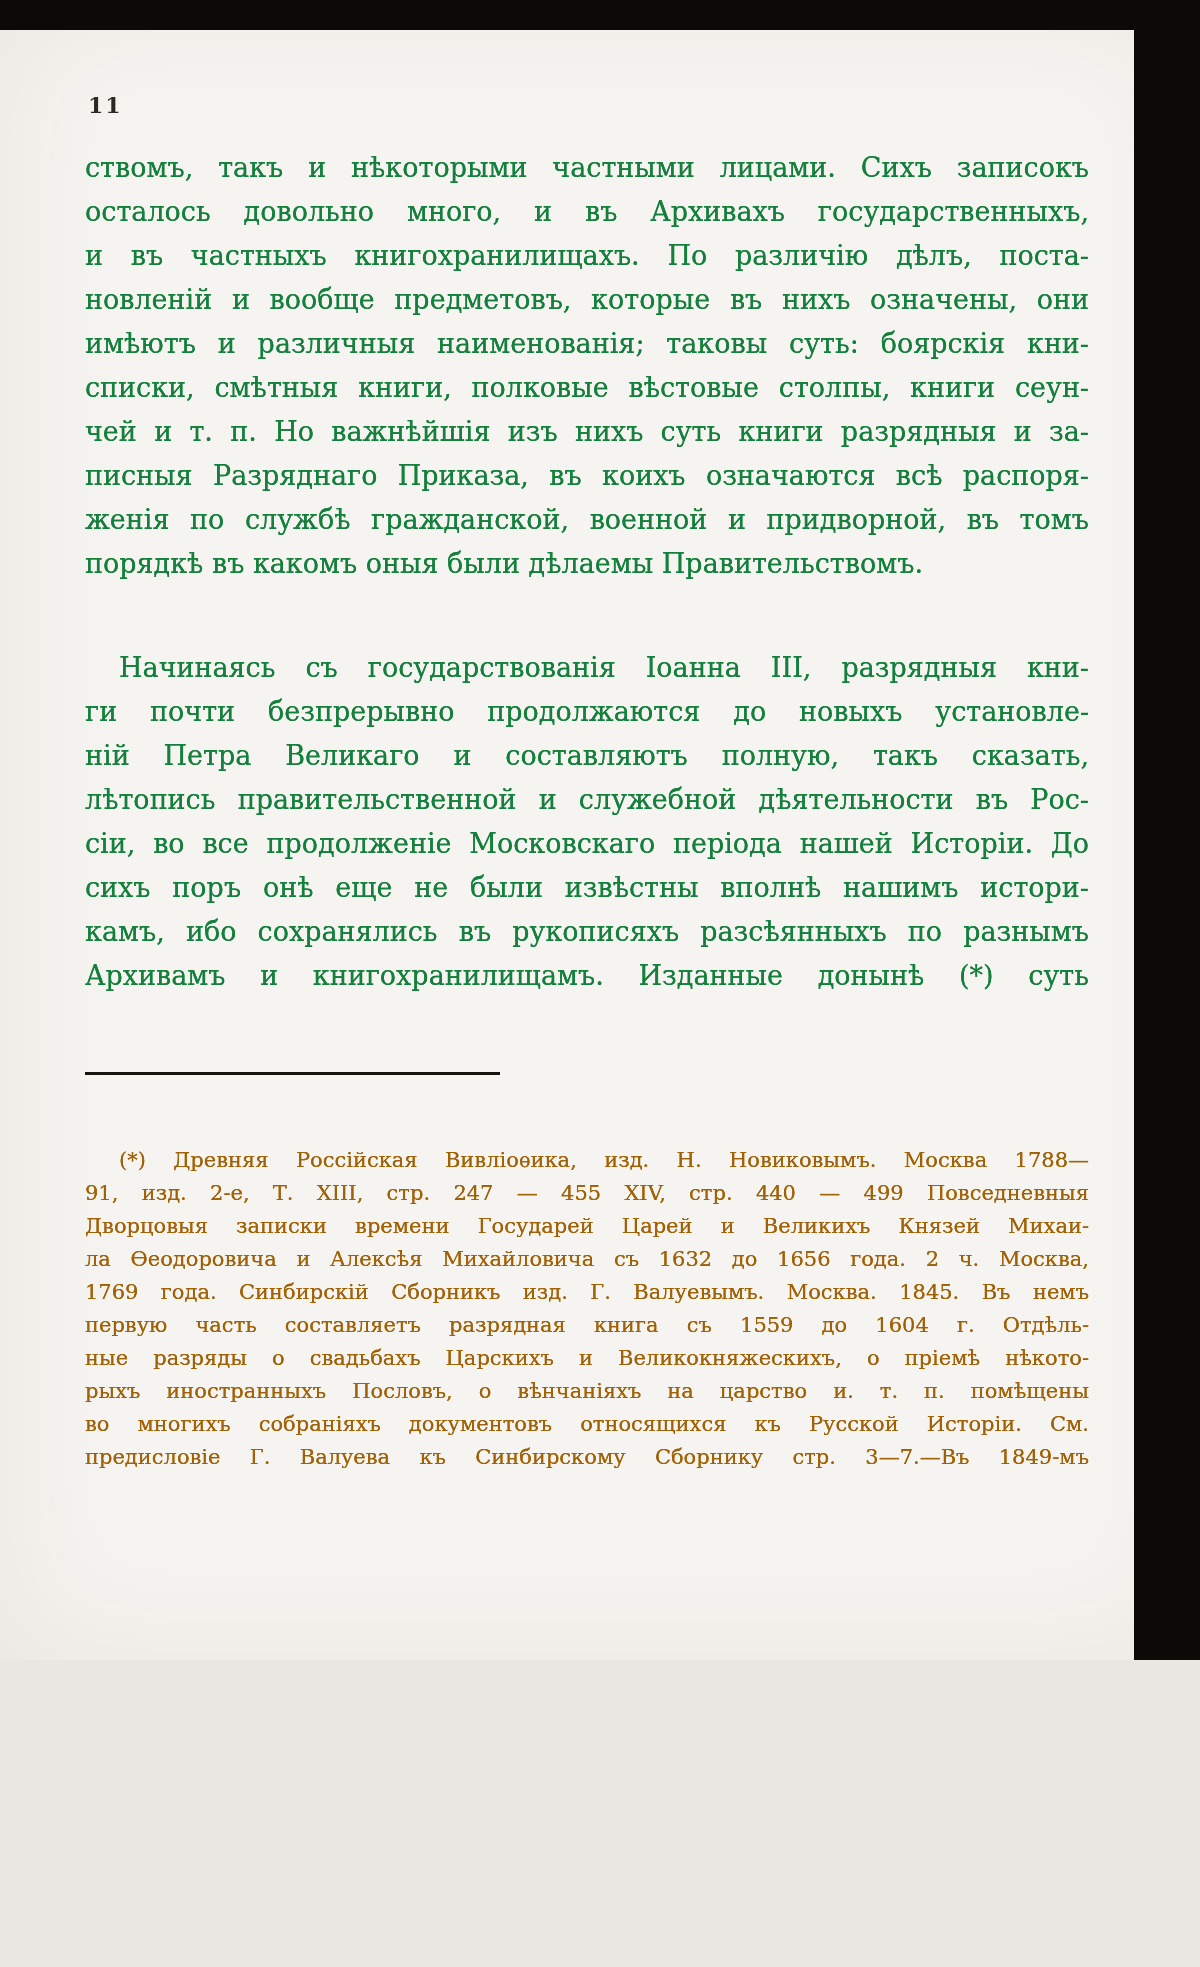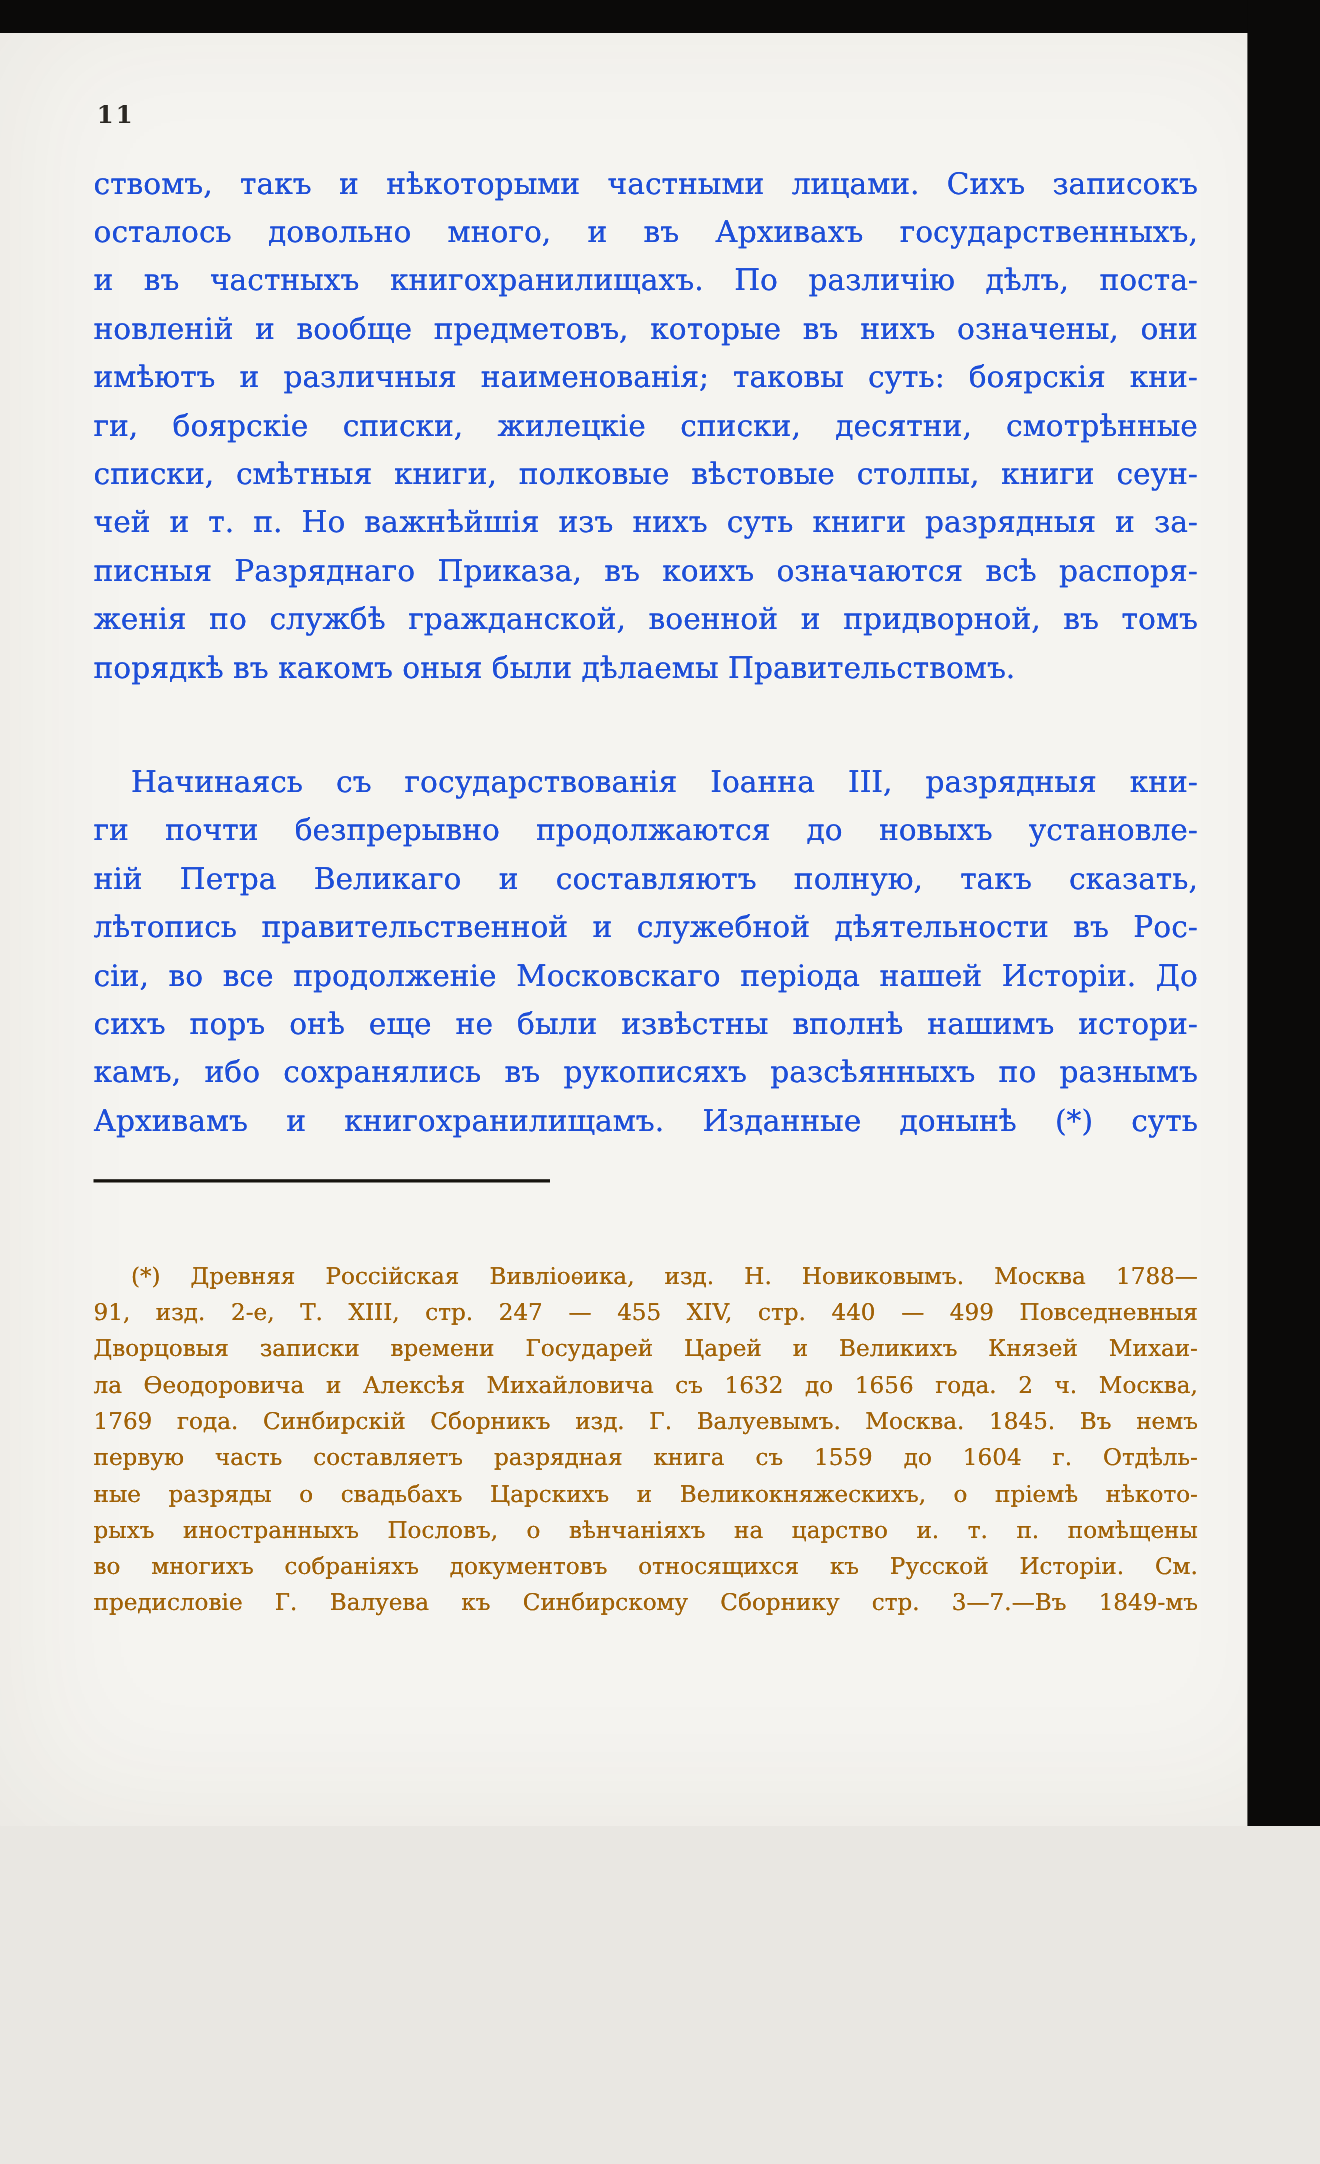--- a/index.html
+++ b/index.html
@@ -36,21 +36,21 @@
     letter-spacing: 2px;
     color: #2b2823;
   }
 
   .body-text {
     position: absolute;
     left: 85px; top: 146px;
     width: 1004px;
     font-size: 27px;
     line-height: 44px;
-    color: #1d4ed8;
+    color: #15803d;
     text-shadow: 0 0 0.5px currentColor;
   }
   .para + .para { margin-top: 60px; }
 
   .line {
     text-align: justify;
     text-align-last: justify;
     overflow: hidden;
     white-space: nowrap;
   }
@@ -93,21 +93,20 @@
 
   <div class="page-num">11</div>
 
   <div class="body-text">
     <div class="para">
         <div class="line">ствомъ, такъ и нѣкоторыми частными лицами. Сихъ записокъ</div>
         <div class="line">осталось довольно много, и въ Архивахъ государственныхъ,</div>
         <div class="line">и въ частныхъ книгохранилищахъ. По различію дѣлъ, поста-</div>
         <div class="line">новленій и вообще предметовъ, которые въ нихъ означены, они</div>
         <div class="line">имѣютъ и различныя наименованія; таковы суть: боярскія кни-</div>
-        <div class="line">ги, боярскіе списки, жилецкіе списки, десятни, смотрѣнные</div>
         <div class="line">списки, смѣтныя книги, полковые вѣстовые столпы, книги сеун-</div>
         <div class="line">чей и т. п. Но важнѣйшія изъ нихъ суть книги разрядныя и за-</div>
         <div class="line">писныя Разряднаго Приказа, въ коихъ означаются всѣ распоря-</div>
         <div class="line">женія по службѣ гражданской, военной и придворной, въ томъ</div>
         <div class="line ragged">порядкѣ въ какомъ оныя были дѣлаемы Правительствомъ.</div>
       </div>
     <div class="para indent-first">
         <div class="line">Начинаясь съ государствованія Іоанна III, разрядныя кни-</div>
         <div class="line">ги почти безпрерывно продолжаются до новыхъ установле-</div>
         <div class="line">ній Петра Великаго и составляютъ полную, такъ сказать,</div>

